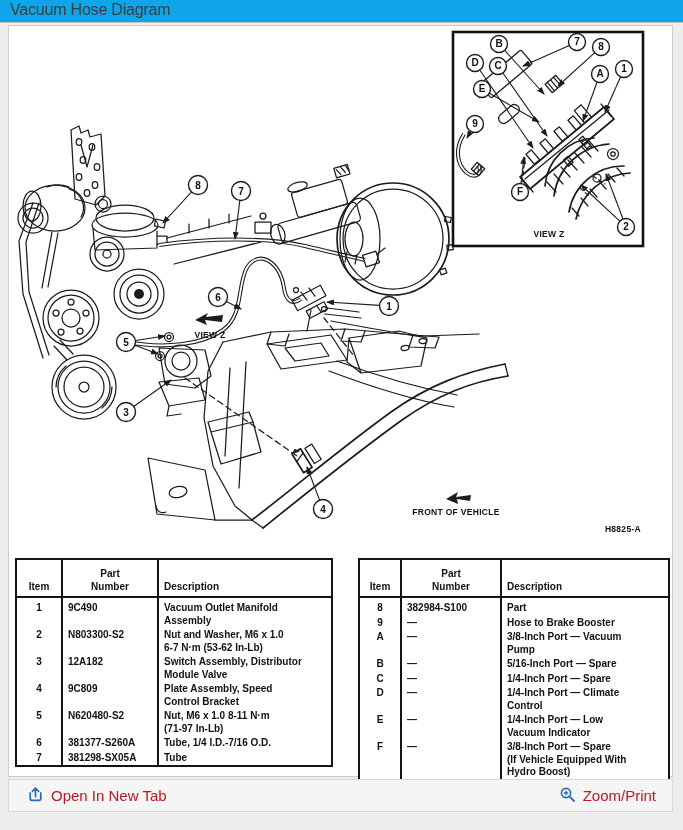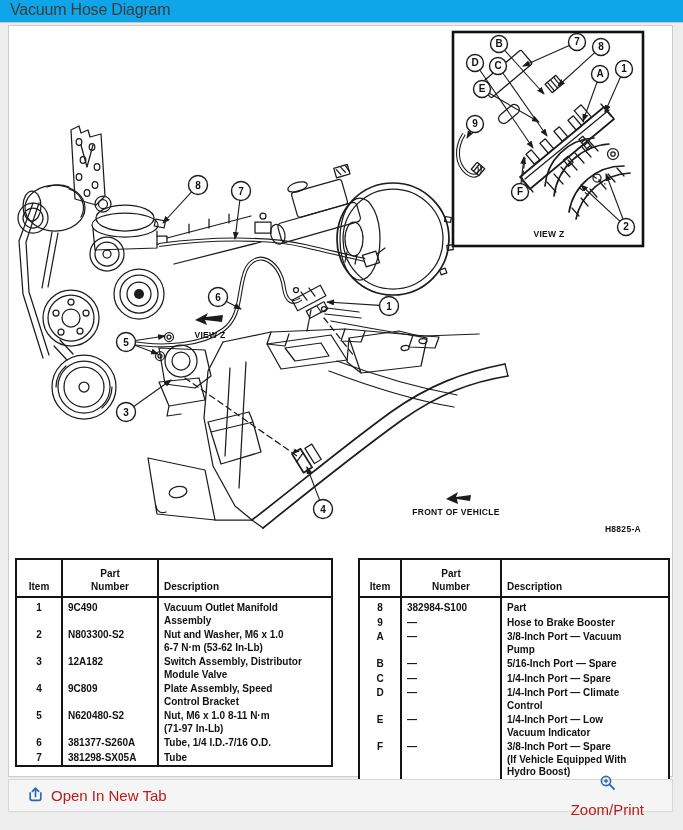--- a/index.html
+++ b/index.html
@@ -34,21 +34,21 @@
   .parts-table td.part{white-space:nowrap;}
   .parts-table td.desc{white-space:pre-line;}
   .parts-table tbody tr:first-child td{padding-top:4px;}
   #table-left{left:6px;top:532px;width:318px;}
   #table-right{left:349px;top:532px;width:312px;}
 
   .footer-bar{position:absolute;left:8px;top:779px;width:665px;height:33px;background:#f5f5f5;
     border:1px solid #d8d8d8;box-sizing:border-box;display:flex;align-items:center;justify-content:space-between;}
   .footer-link{display:flex;align-items:center;gap:7px;color:#b91c1c;font-size:15px;cursor:pointer;text-decoration:none;}
   .footer-link.left{margin-left:18px;}
-  .footer-link.right{margin-right:28px;flex-direction:column;}
+  .footer-link.right{margin-right:16px;}
   .icon{display:inline-block;}
 </style>
 </head>
 <body>
 
 <div class="title-strip">
   <div class="page-title">Vacuum Hose Diagram</div>
 </div>
 
 <div class="image-panel">

